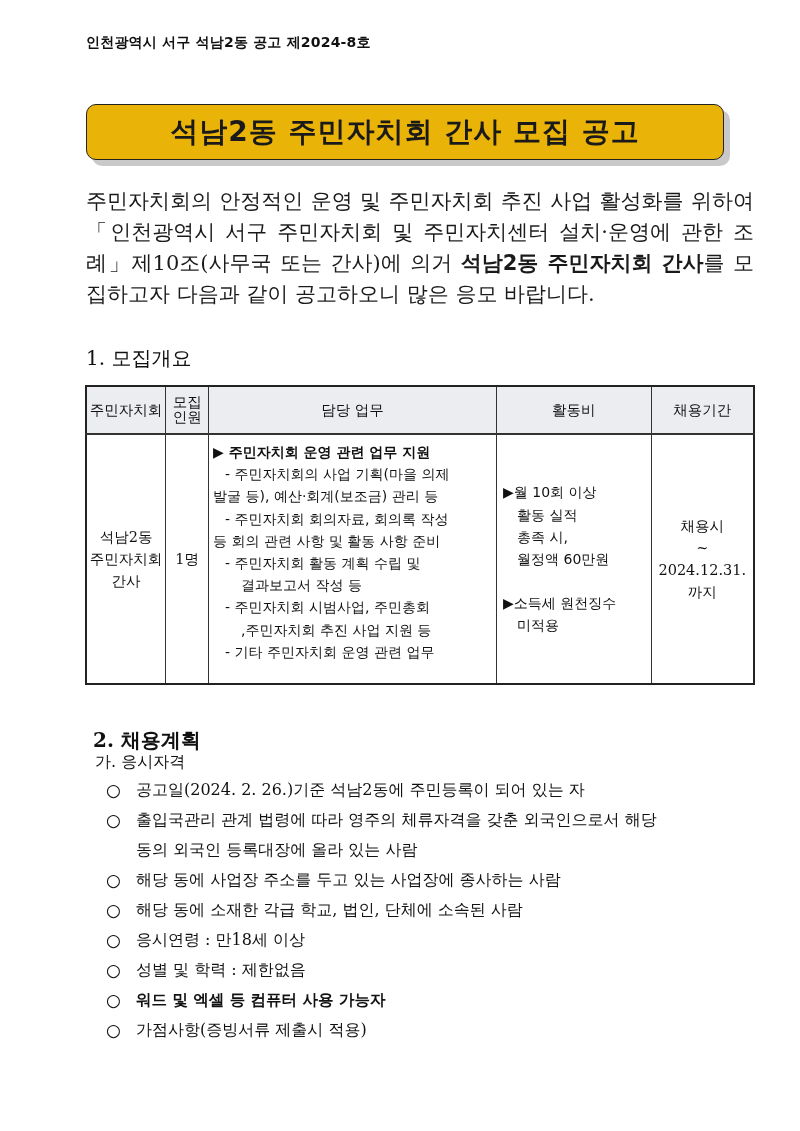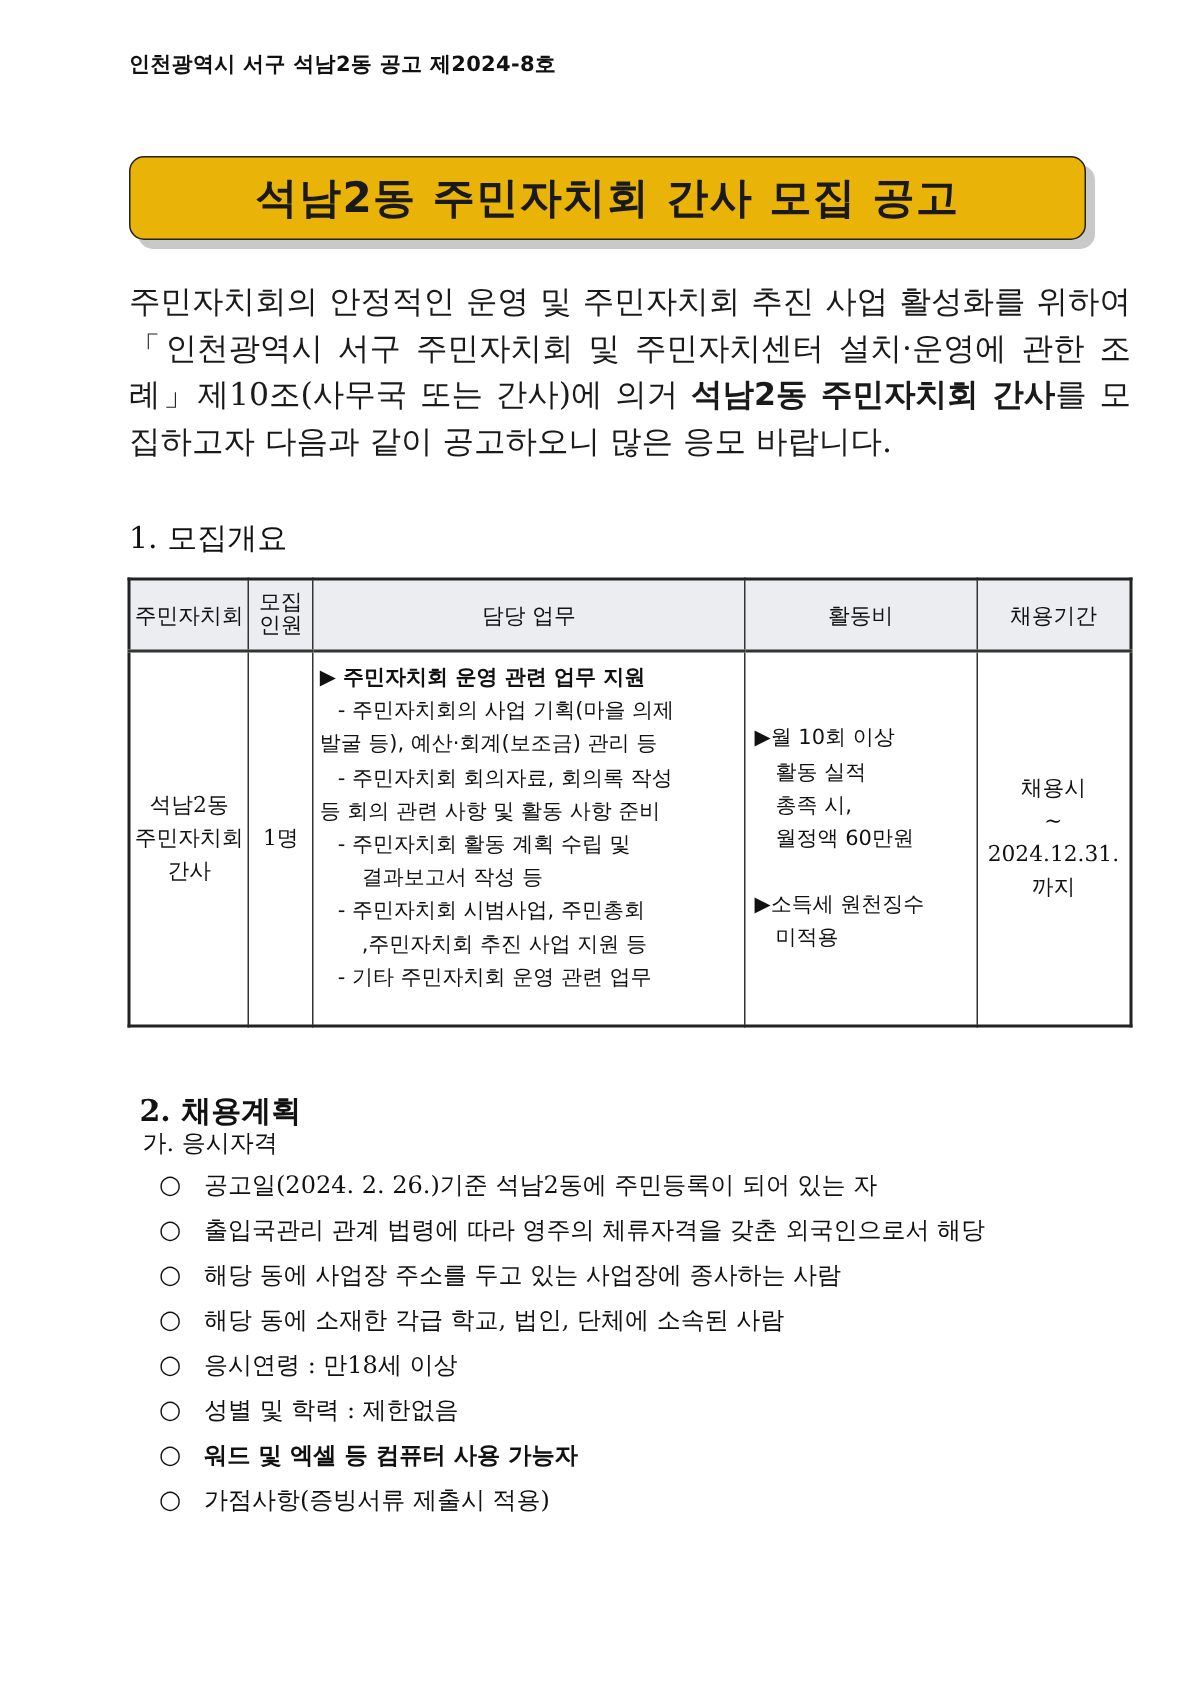--- a/index.html
+++ b/index.html
@@ -152,20 +152,21 @@
 
 <div class="quals">
   <div class="item">
     <span class="mark">○</span>
     <span class="txt">공고일(2024. 2. 26.)기준 석남2동에 주민등록이 되어 있는 자</span>
   </div>
   <div class="item">
     <span class="mark">○</span>
     <span class="txt">출입국관리 관계 법령에 따라 영주의 체류자격을 갖춘 외국인으로서 해당</span>
   </div>
+  <div class="cont">동의 외국인 등록대장에 올라 있는 사람</div>
   <div class="item">
     <span class="mark">○</span>
     <span class="txt">해당 동에 사업장 주소를 두고 있는 사업장에 종사하는 사람</span>
   </div>
   <div class="item">
     <span class="mark">○</span>
     <span class="txt">해당 동에 소재한 각급 학교, 법인, 단체에 소속된 사람</span>
   </div>
   <div class="item">
     <span class="mark">○</span>

